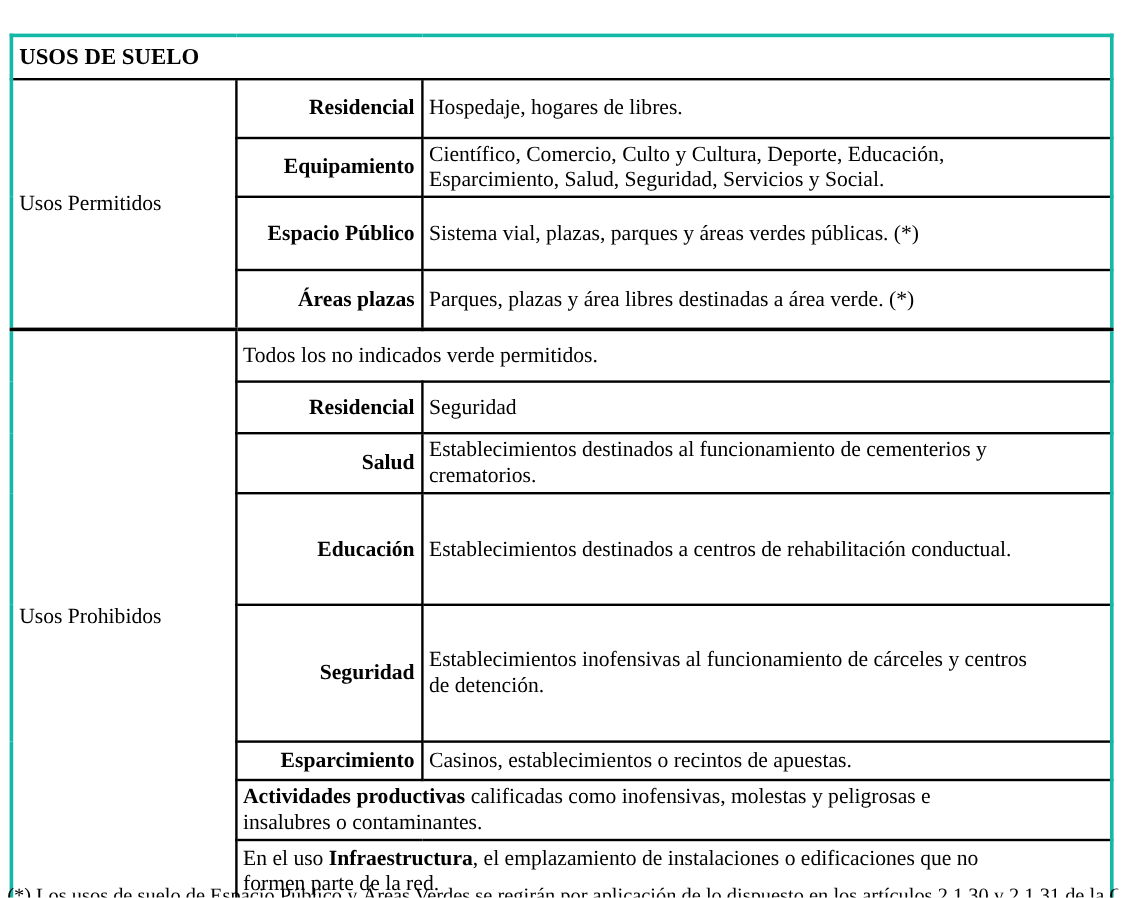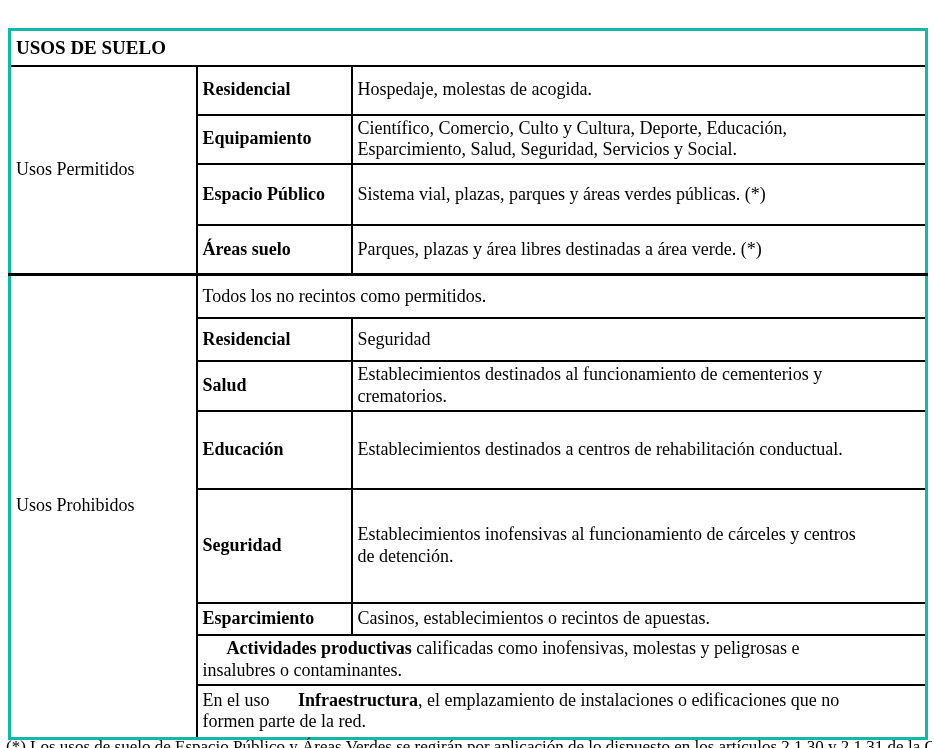--- a/index.html
+++ b/index.html
@@ -18,23 +18,23 @@
     border: 2px solid #000;
     padding: 2px 5px;
     font-size: 18px;
     line-height: 1.22;
     vertical-align: middle;
     white-space: pre-line;
     overflow: hidden;
   }
   td.title-cell { font-weight: bold; font-size: 19px; }
   td.section-cell { font-weight: normal; }
-  td.cat-cell { font-weight: bold; }
+  td.cat-cell { font-weight: bold; text-align: right; }
   tr.sec-divider > td { border-top: 3px solid #000; }
-  .b { font-weight: bold; margin-left: 24px; }
+  .b { font-weight: bold; }
   .footnote {
     position: absolute; left: 6px; top: 737px; width: 926px;
     font-size: 17px; white-space: nowrap; overflow: hidden;
   }
 </style>
 </head>
 <body>
 
 <div class="page">
 
@@ -46,50 +46,50 @@
     </colgroup>
 
     <tbody>
         <tr style="height:36px">
       <td colspan="3" class="title-cell">USOS DE SUELO</td>
     </tr>
 
     <tr style="height:49px">
       <td rowspan="4" class="section-cell">Usos Permitidos</td>
       <td class="cat-cell">Residencial</td>
-      <td>Hospedaje, molestas de acogida.</td>
+      <td>Hospedaje, hogares de libres.</td>
     </tr>
     <tr style="height:47px">
       <td class="cat-cell">Equipamiento</td>
       <td>Científico, Comercio, Culto y Cultura, Deporte, Educación,
 Esparcimiento, Salud, Seguridad, Servicios y Social.</td>
     </tr>
     <tr style="height:61px">
       <td class="cat-cell">Espacio Público</td>
       <td>Sistema vial, plazas, parques y áreas verdes públicas. (*)</td>
     </tr>
     <tr style="height:49px">
-      <td class="cat-cell">Áreas suelo</td>
+      <td class="cat-cell">Áreas plazas</td>
       <td>Parques, plazas y área libres destinadas a área verde. (*)</td>
     </tr>
 
     <tr class="sec-divider" style="height:44px">
       <td rowspan="8" class="section-cell">Usos Prohibidos</td>
-      <td colspan="2">Todos los no recintos como permitidos.</td>
+      <td colspan="2">Todos los no indicados verde permitidos.</td>
     </tr>
     <tr style="height:43px">
       <td class="cat-cell">Residencial</td>
       <td>Seguridad</td>
     </tr>
     <tr style="height:48px">
       <td class="cat-cell">Salud</td>
       <td>Establecimientos destinados al funcionamiento de cementerios y
 crematorios.</td>
     </tr>
-    <tr style="height:78px">
+    <tr style="height:93px">
       <td class="cat-cell">Educación</td>
       <td>Establecimientos destinados a centros de rehabilitación conductual.</td>
     </tr>
     <tr style="height:114px">
       <td class="cat-cell">Seguridad</td>
       <td>Establecimientos inofensivas al funcionamiento de cárceles y centros
 de detención.</td>
     </tr>
     <tr style="height:32px">
       <td class="cat-cell">Esparcimiento</td>

